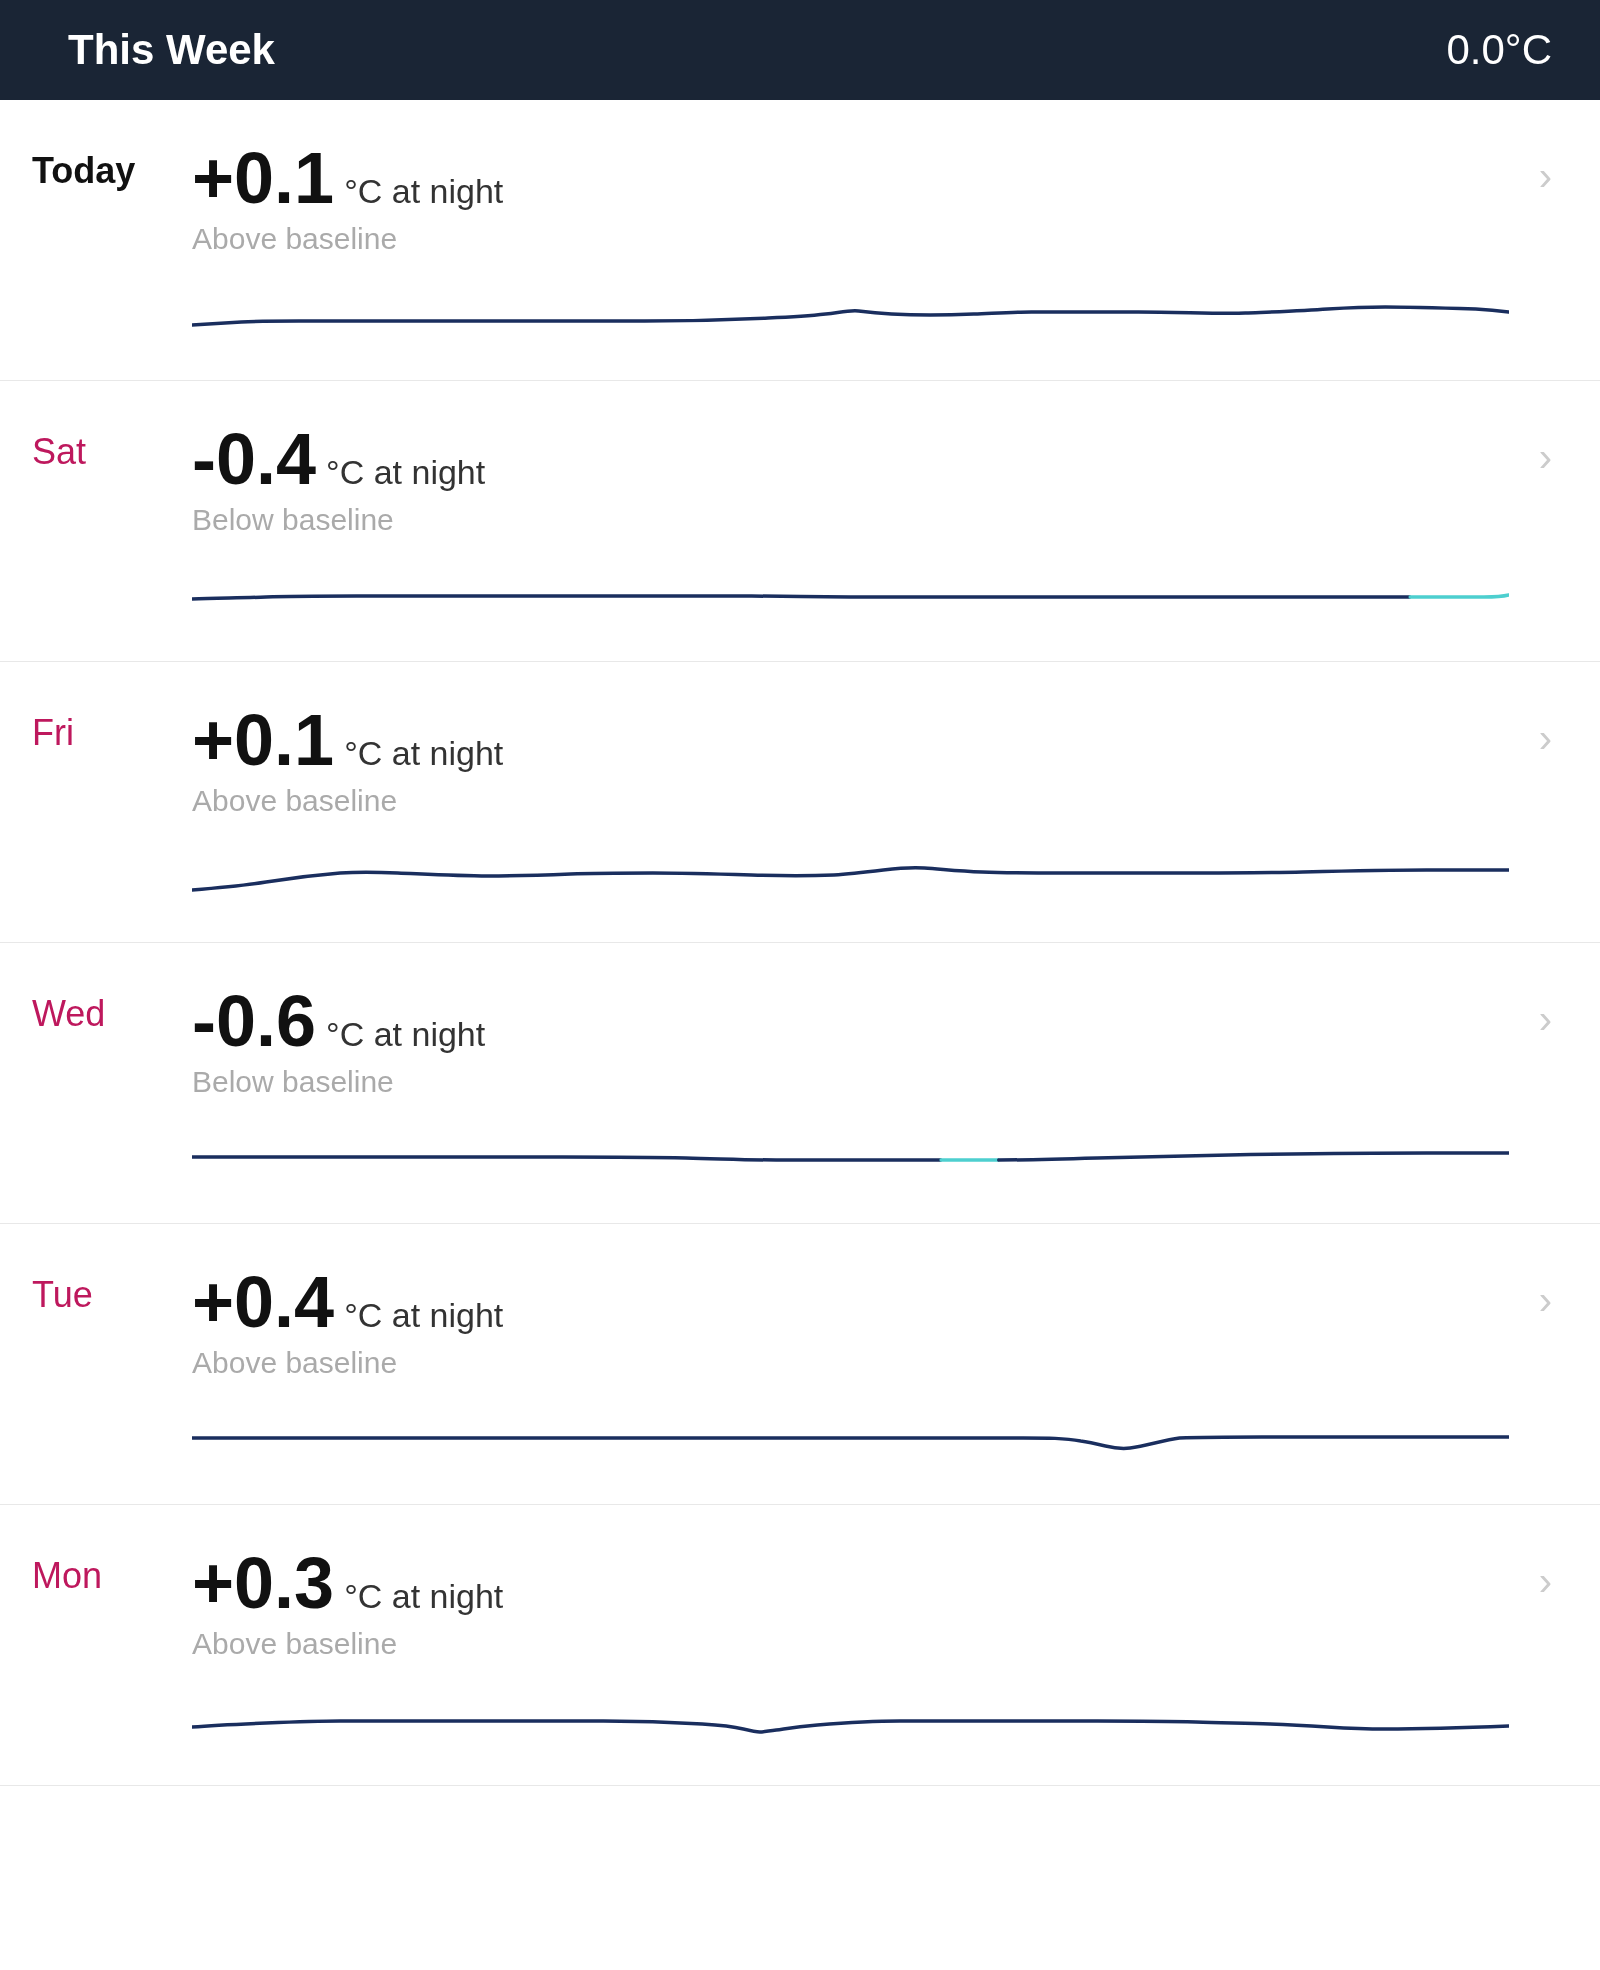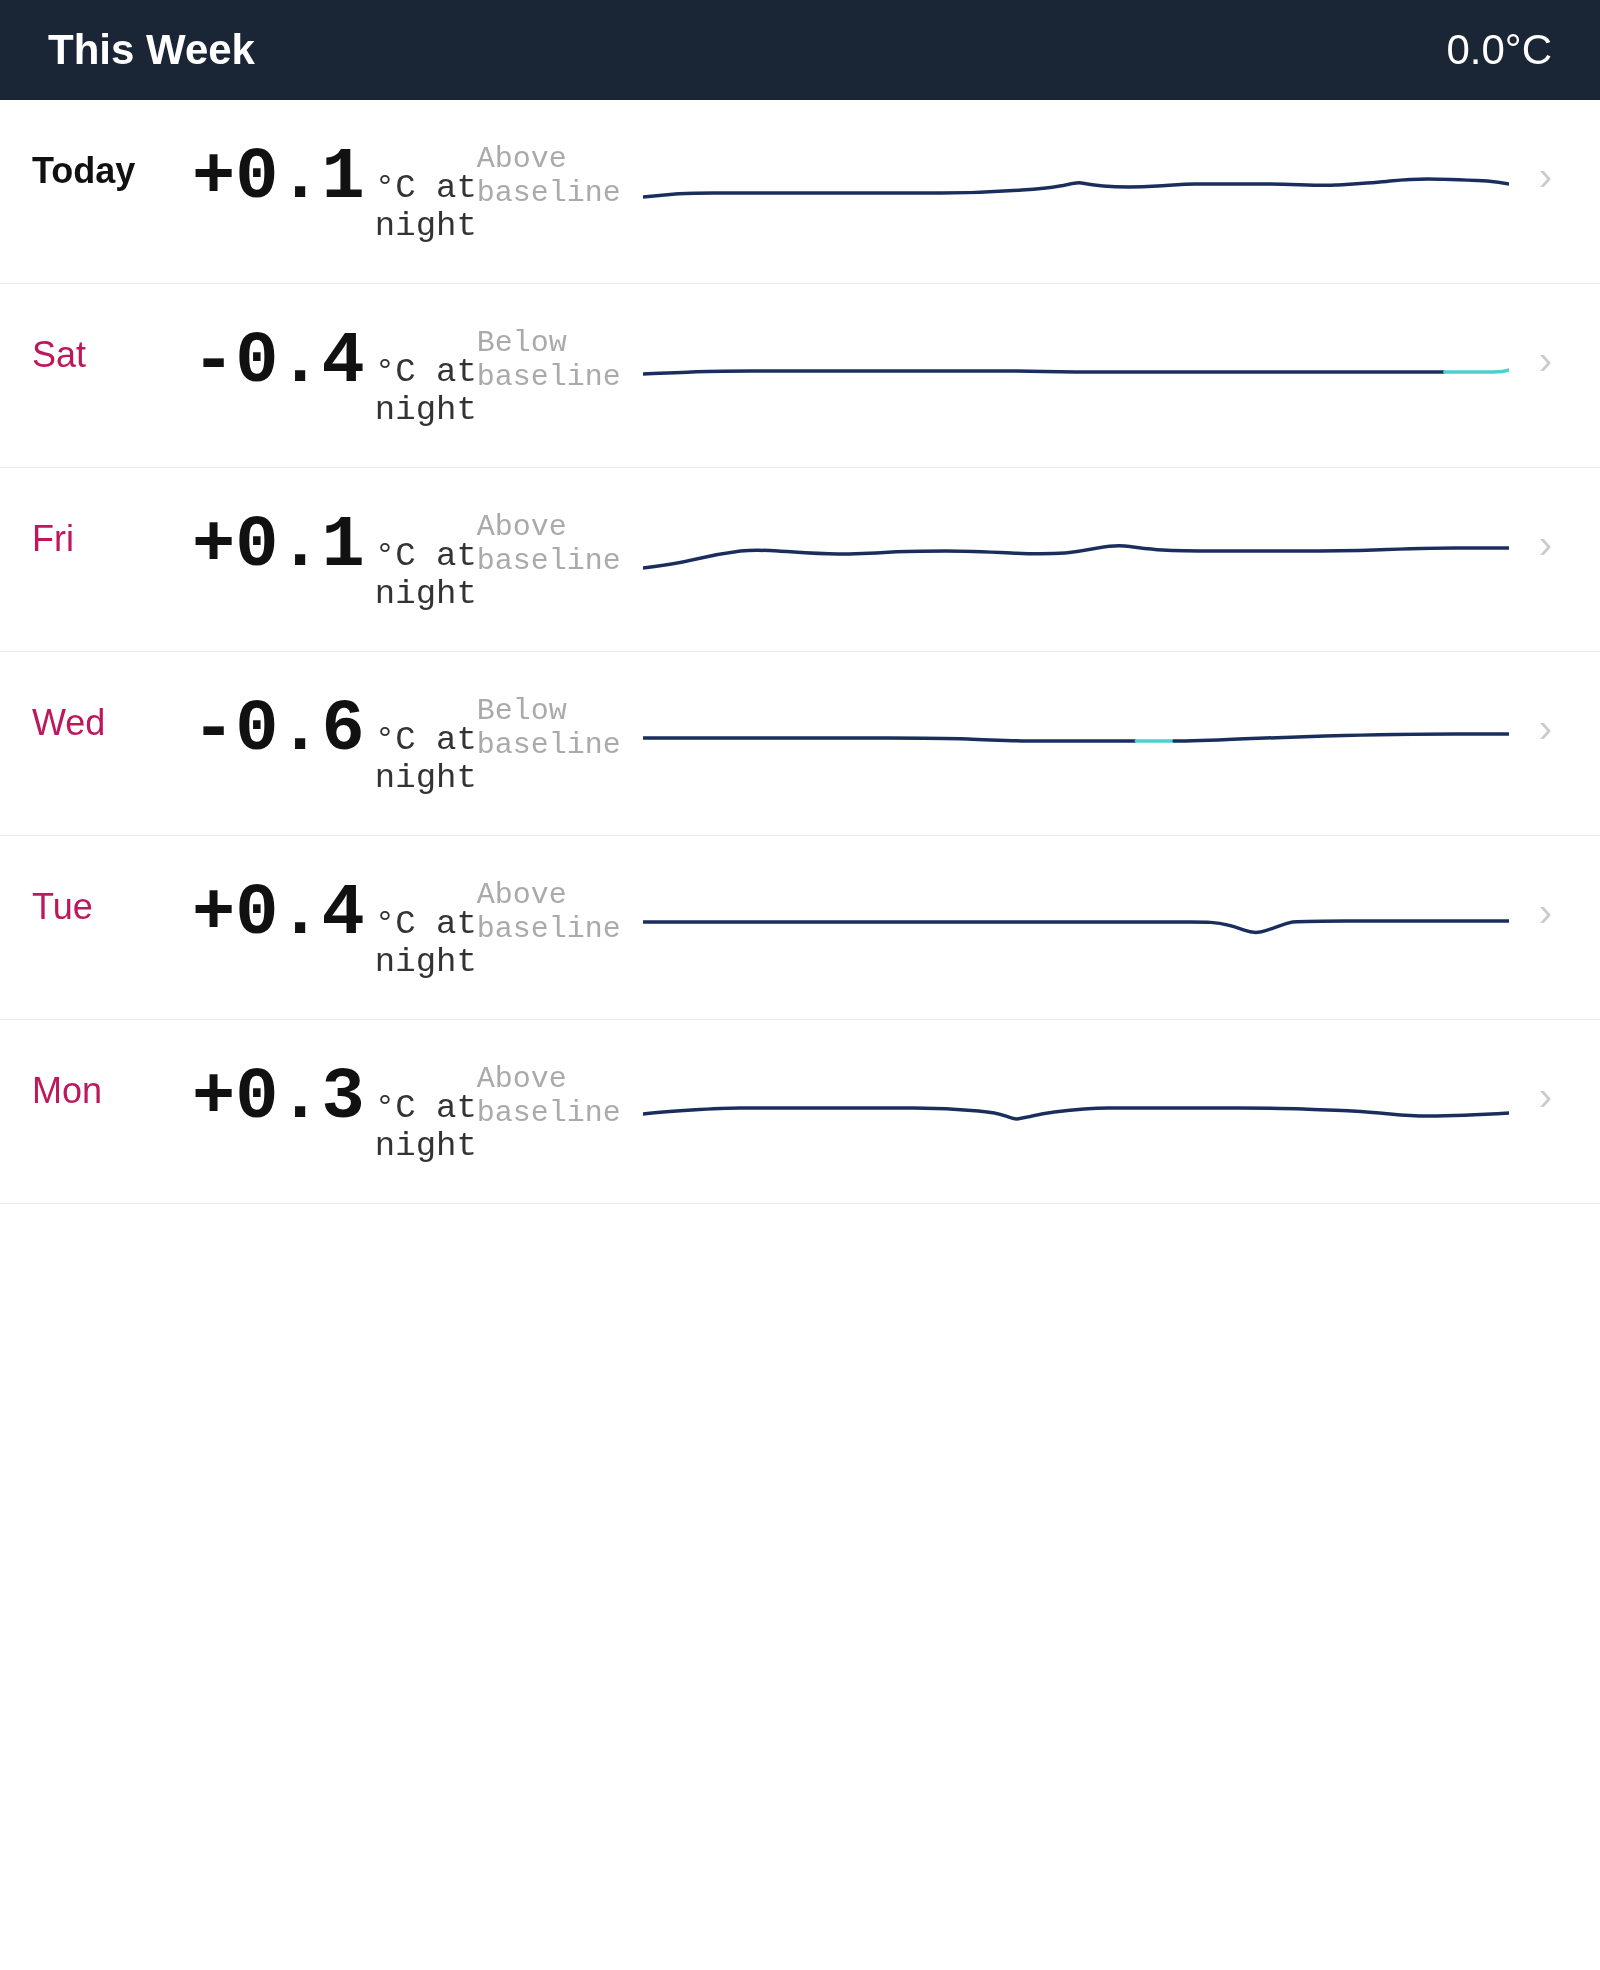--- a/index.html
+++ b/index.html
@@ -16,20 +16,21 @@
       justify-content: space-between;
       align-items: center;
       padding: 0 48px;
       height: 100px;
     }
 
     .header-title {
       color: #ffffff;
       font-size: 42px;
       font-weight: 700;
+      margin-left: 20px;
     }
 
     .header-value {
       color: #ffffff;
       font-size: 42px;
       font-weight: 400;
     }
 
     .day-row {
       display: flex;
@@ -49,22 +50,21 @@
     }
 
     .day-label.today {
       color: #111111;
       font-weight: 700;
     }
 
     .day-content {
       flex: 1;
       display: flex;
-      flex-direction: row;
-      font-family: Liberation Mono, monospace;
+      flex-direction: column;
     }
 
     .temp-line {
       display: flex;
       align-items: baseline;
       margin-bottom: 8px;
     }
 
     .temp-value {
       font-size: 72px;

